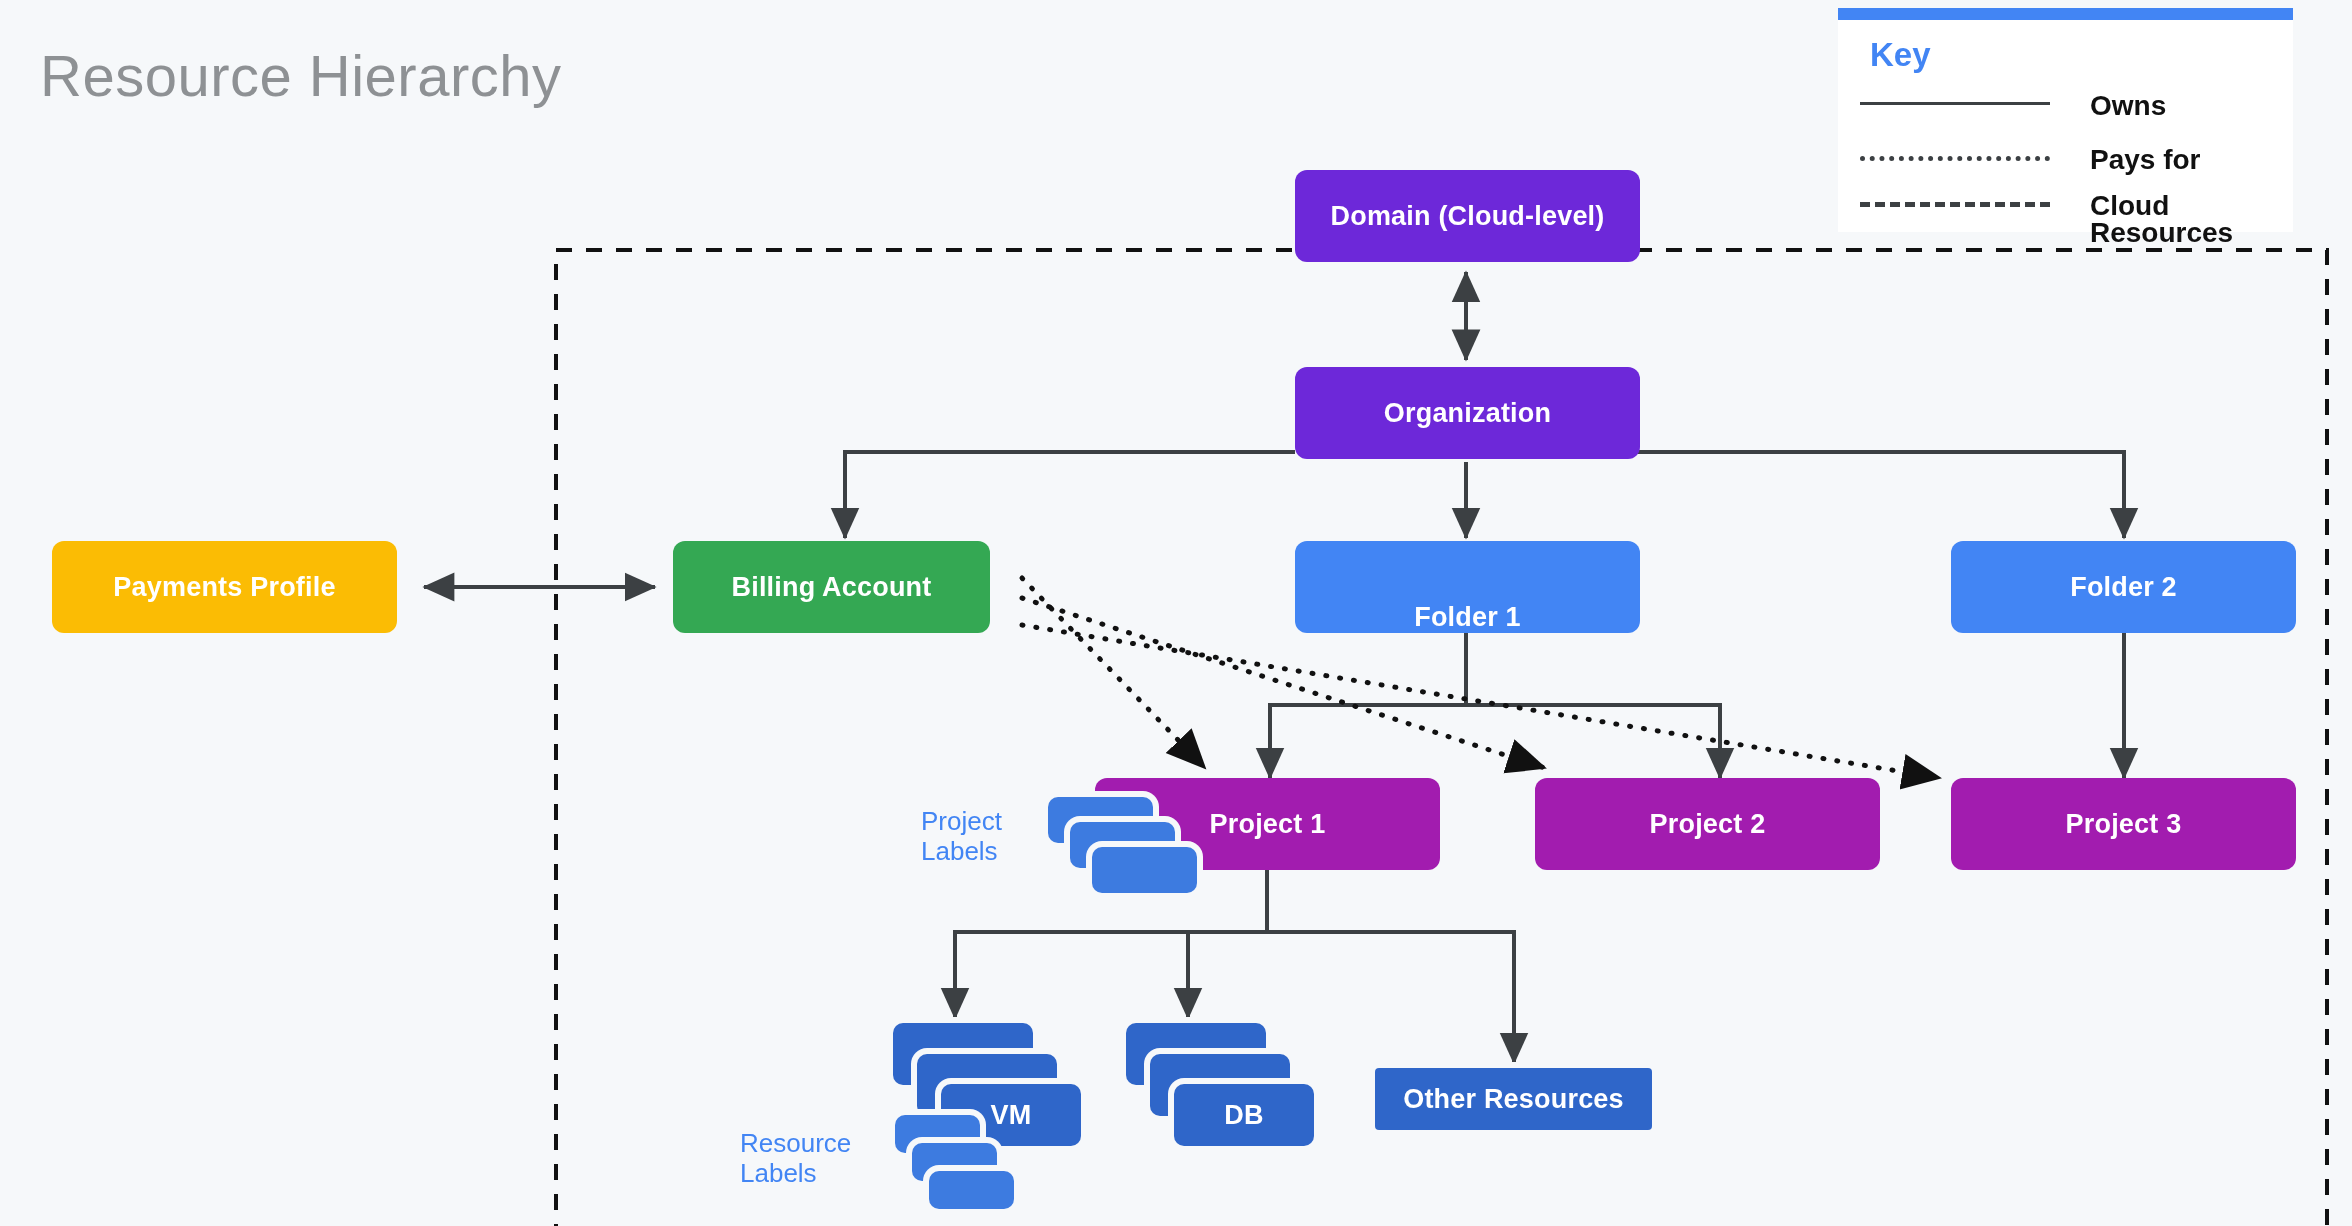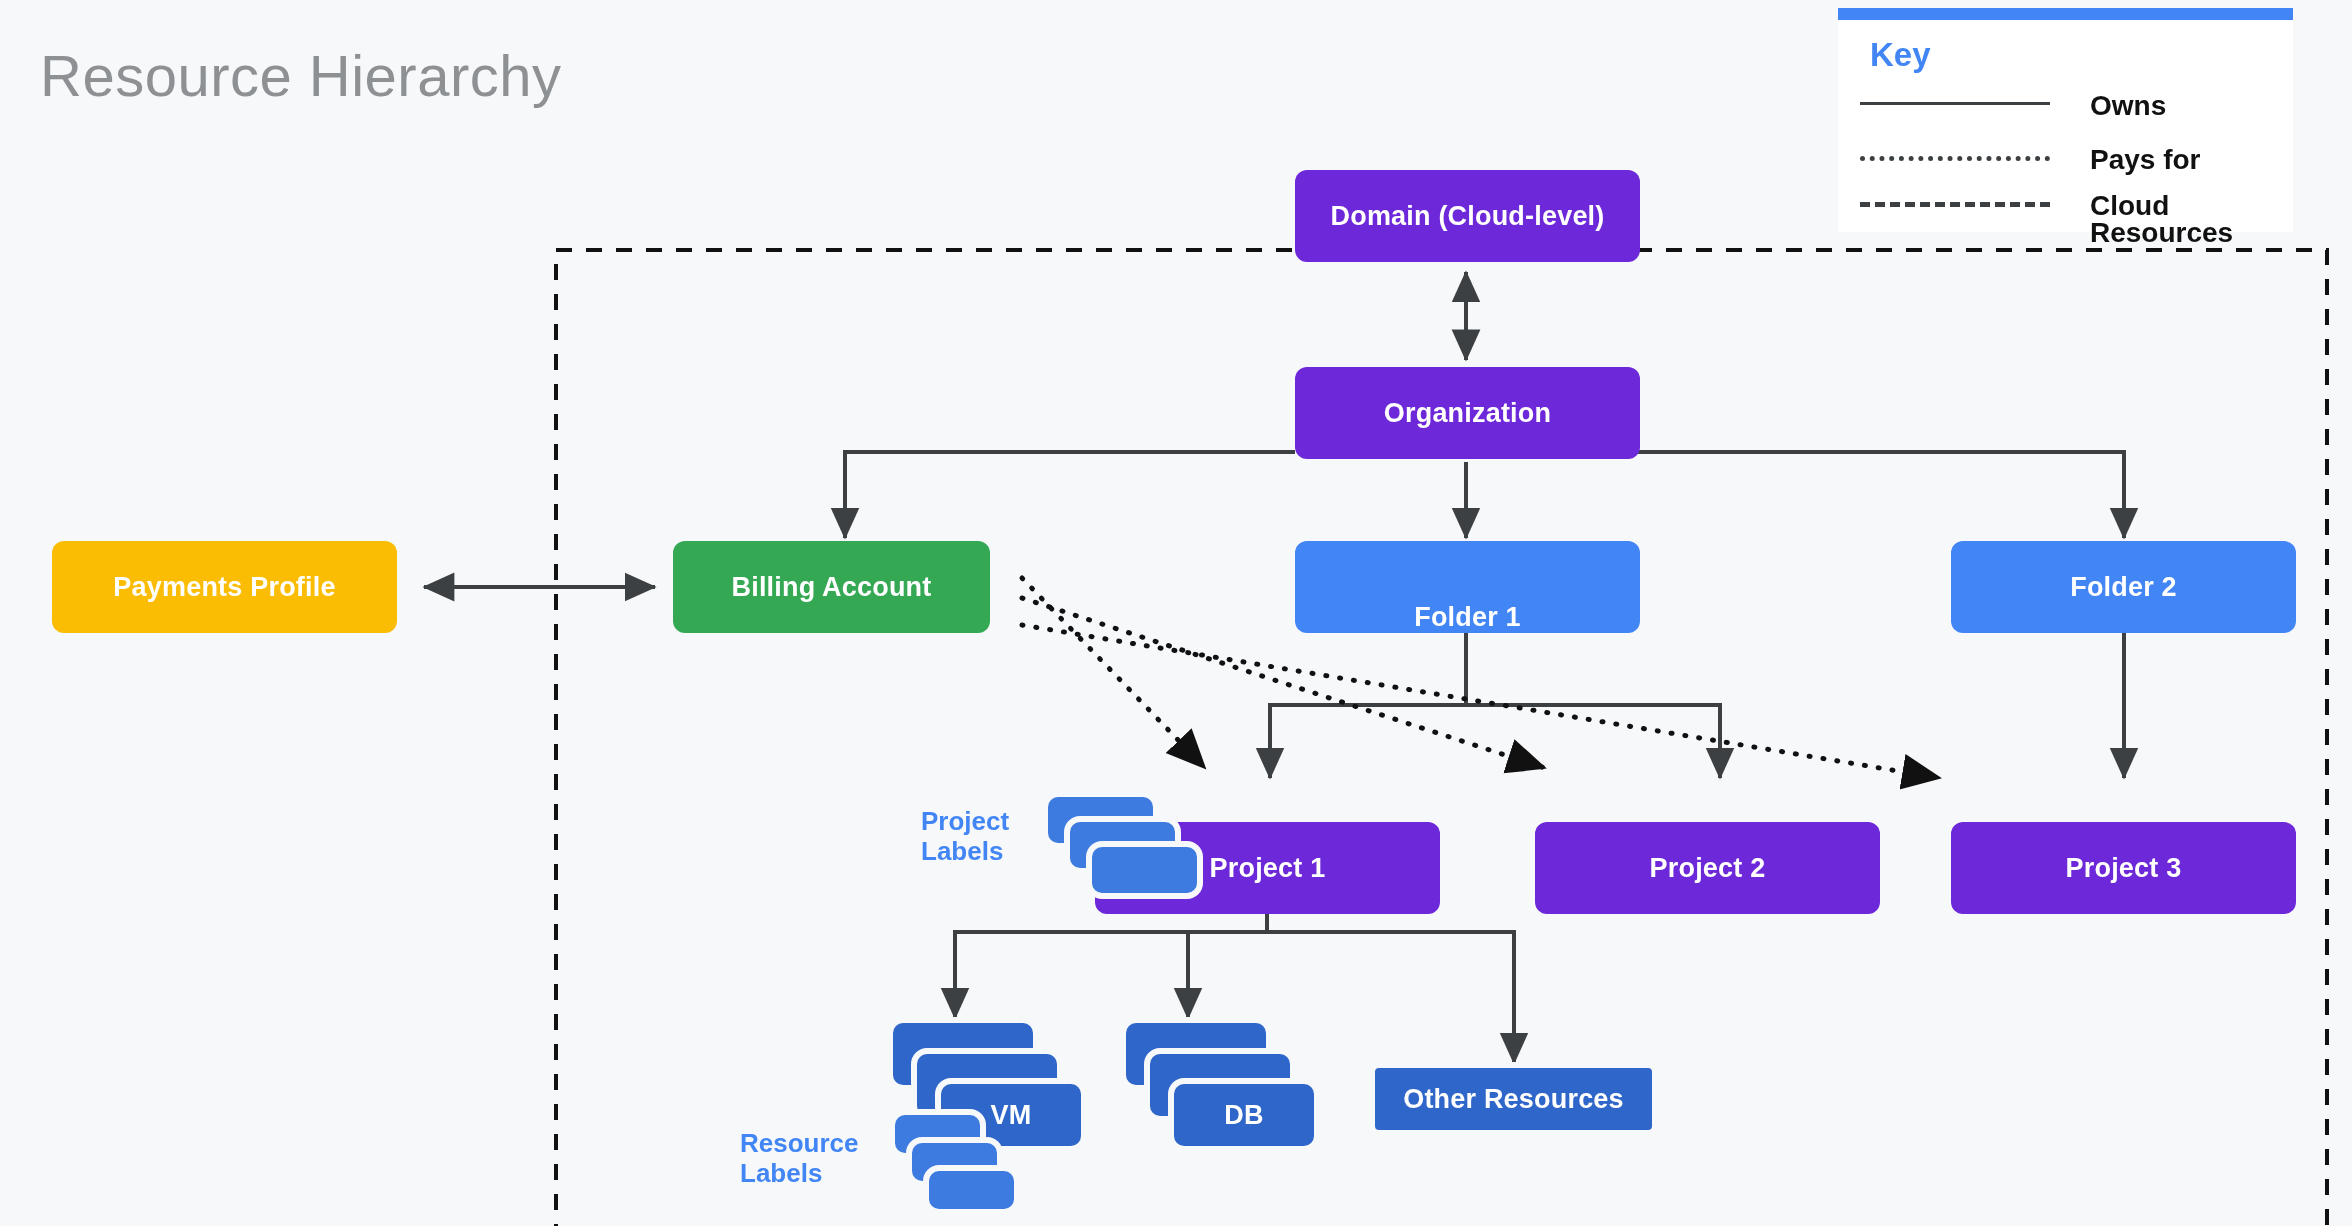--- a/index.html
+++ b/index.html
@@ -49,42 +49,42 @@
     font-size: 27px;
     letter-spacing: 0.2px;
     text-align: center;
     box-sizing: border-box;
     white-space: nowrap;
   }
   .node.red    { background: #6d28d9; }
   .node.green  { background: #34a853; }
   .node.yellow { background: #fbbc04; }
   .node.lblue  { background: #4285f4; }
-  .node.mblue  { background: #6d28d9; margin-top: 44px; }
+  .node.mblue  { background: #a21caf; }
   .node.dblue  { background: #2f66c9; }
 
   
   .haloed {
     box-shadow: 0 0 0 6px #f6f8fa;
   }
 
   
   .stack-card {
     position: absolute;
     background: #3d7be0;
     border-radius: 10px;
     box-shadow: 0 0 0 6px #f6f8fa;
     box-sizing: border-box;
   }
   .stack-card.dark { background: #2f66c9; }
 
   .side-label {
     position: absolute;
     color: #4285f4;
-    font-weight: bold;
+    font-weight: normal;
     font-size: 26px;
     line-height: 30px;
     text-align: left;
     white-space: pre-line;
   }
 
   
   #key-box {
     position: absolute;
     left: 1838px;

